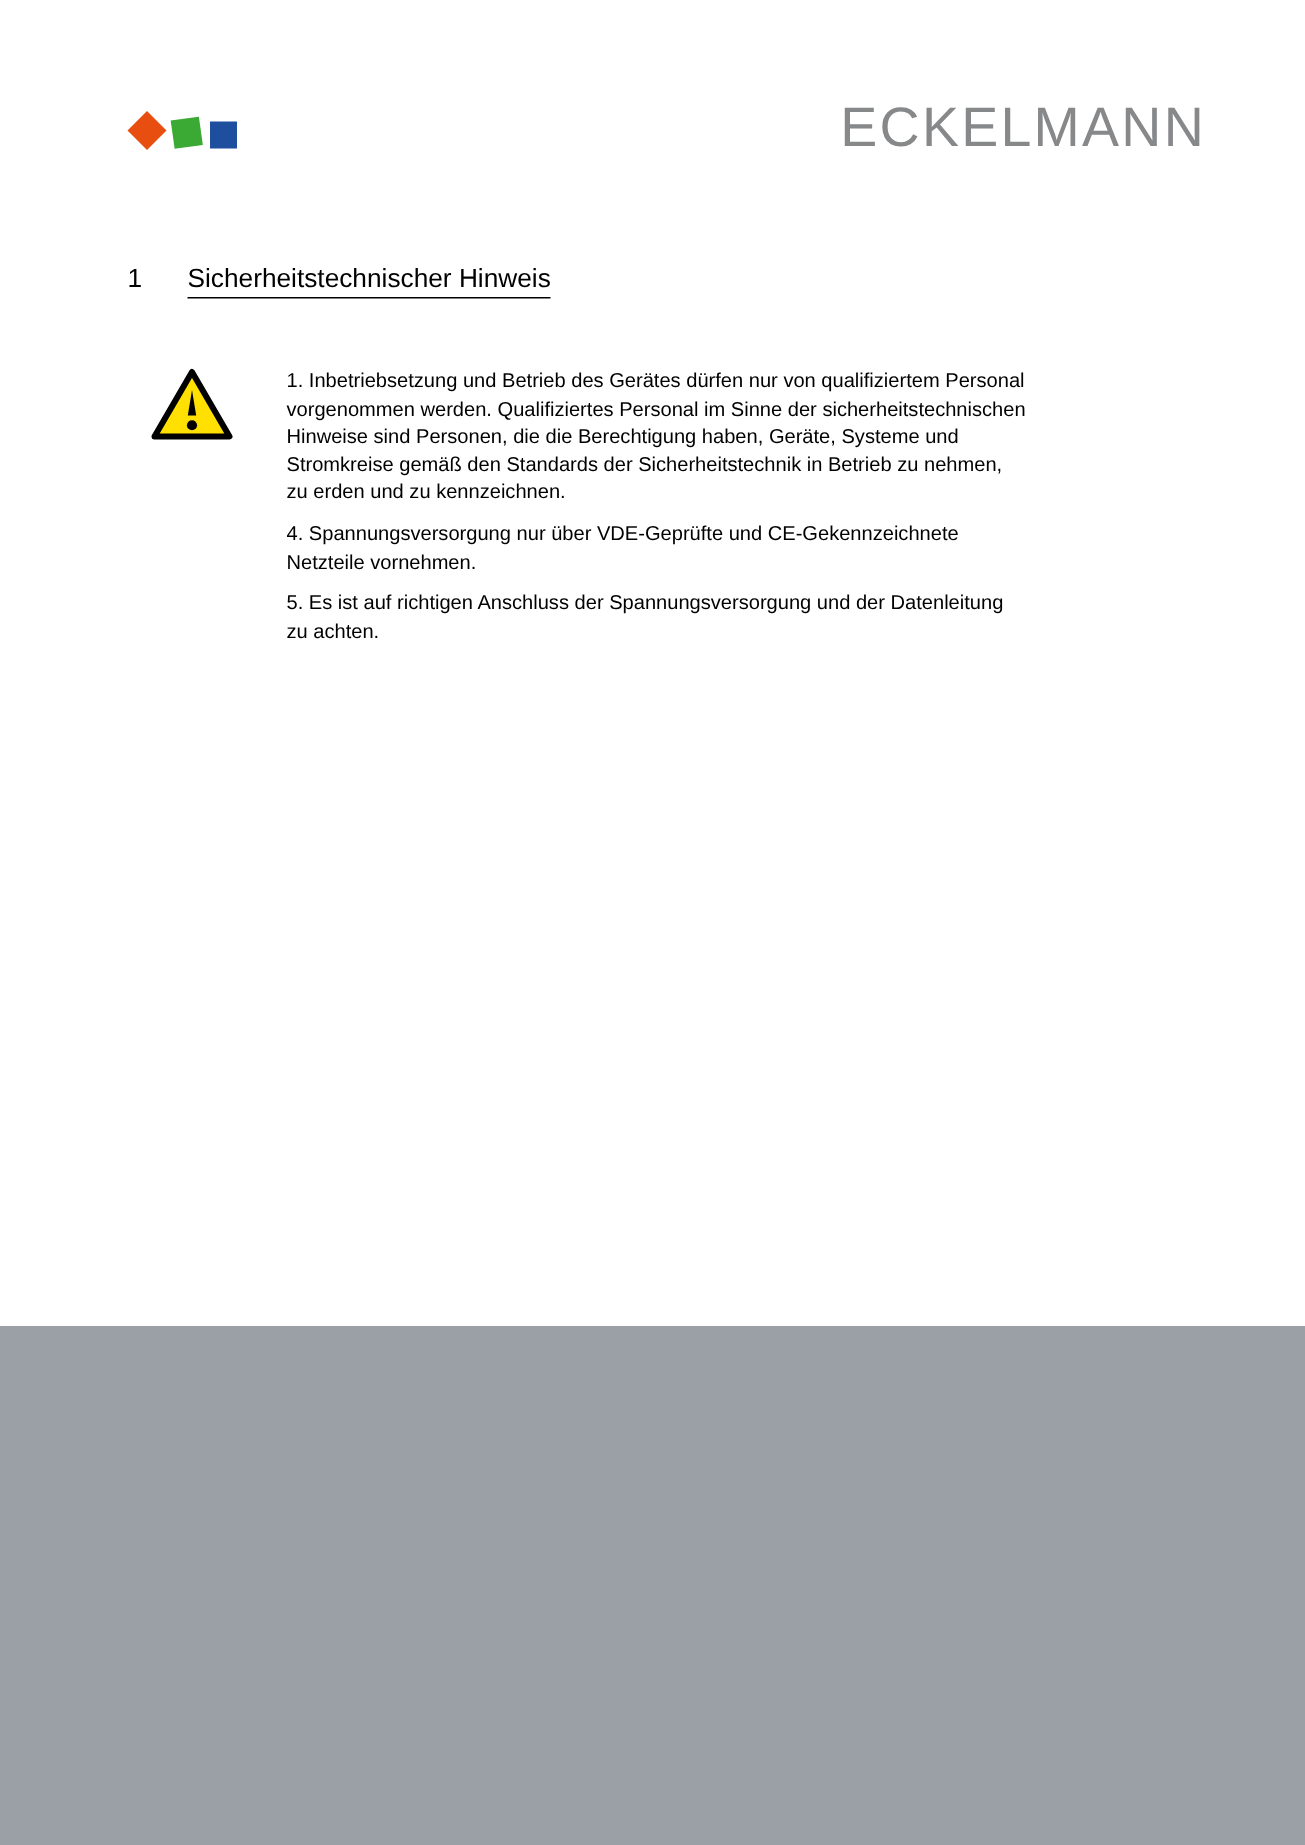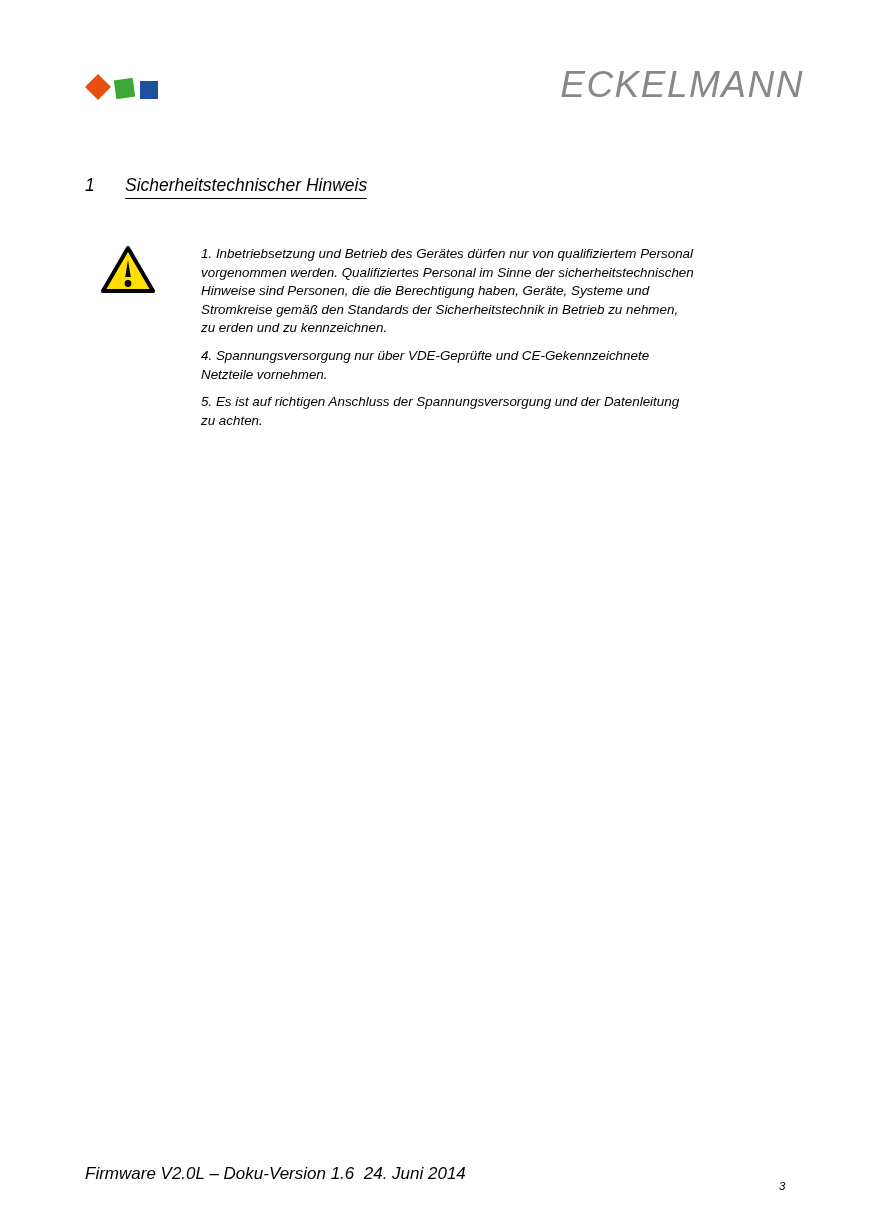--- a/index.html
+++ b/index.html
@@ -1,26 +1,25 @@
 <!DOCTYPE html>
 <html><head>
 <meta charset="utf-8">
 <style>
   * { margin: 0; padding: 0; box-sizing: border-box; }
   html, body { background: #9aa0a6; }
   body { font-family: "Liberation Sans", sans-serif; }
   .page {
     position: relative;
     width: 870px;
-    height: 1230px;
+    height: 884px;
     margin: 0 auto;
     background: #ffffff;
     color: #000000;
     overflow: hidden;
-    font-style: italic;
   }
 
   
   .logo-marks {
     position: absolute;
     left: 84px;
     top: 70px;
   }
   .brand {
     position: absolute;
@@ -51,21 +50,21 @@
   }
 
   
   .warn-icon {
     position: absolute;
     left: 99px;
     top: 244px;
   }
   .content {
     position: absolute;
-    left: 201px;
+    left: 191px;
     top: 245px;
     width: 552px;
     font-size: 13.4px;
     line-height: 18.6px;
     color: #000;
   }
   .content p {
     white-space: pre-line;
     margin-bottom: 9px;
   }

